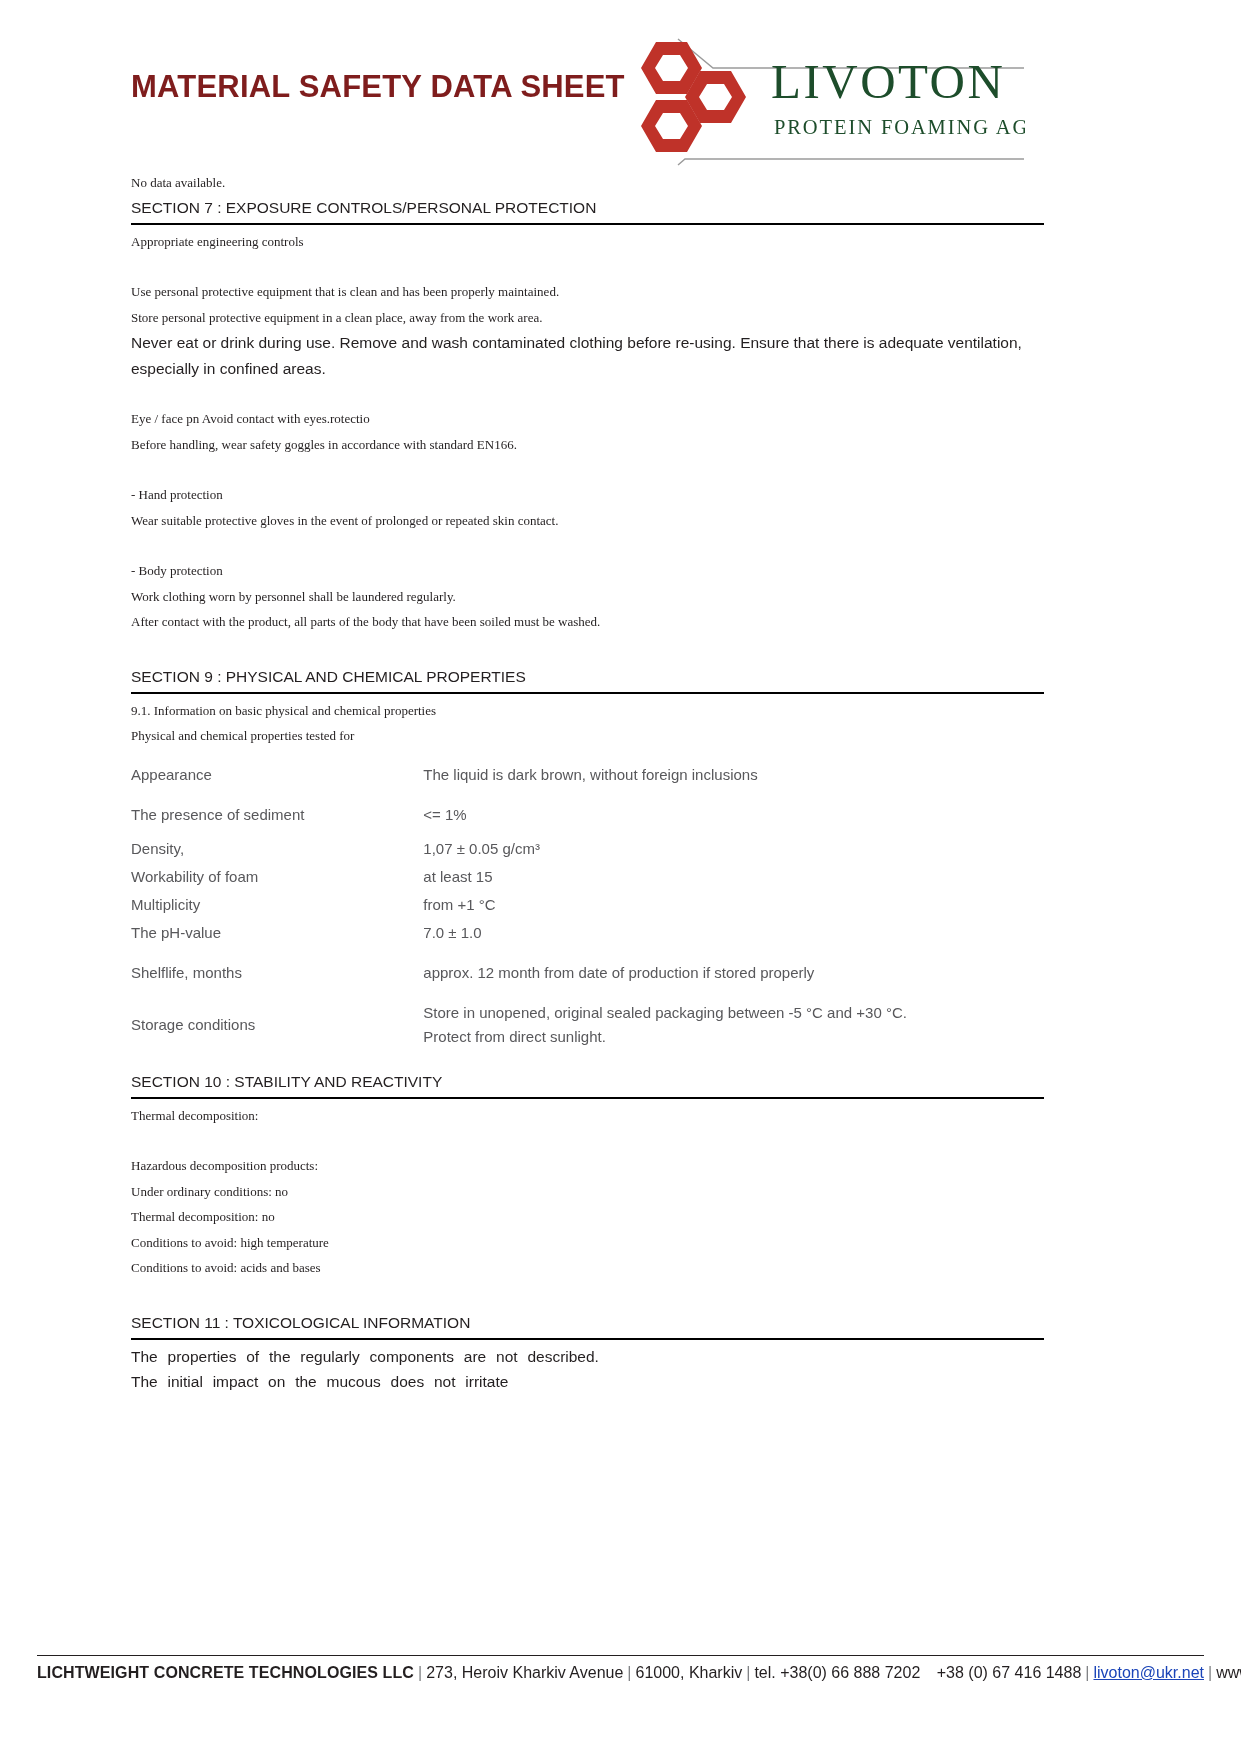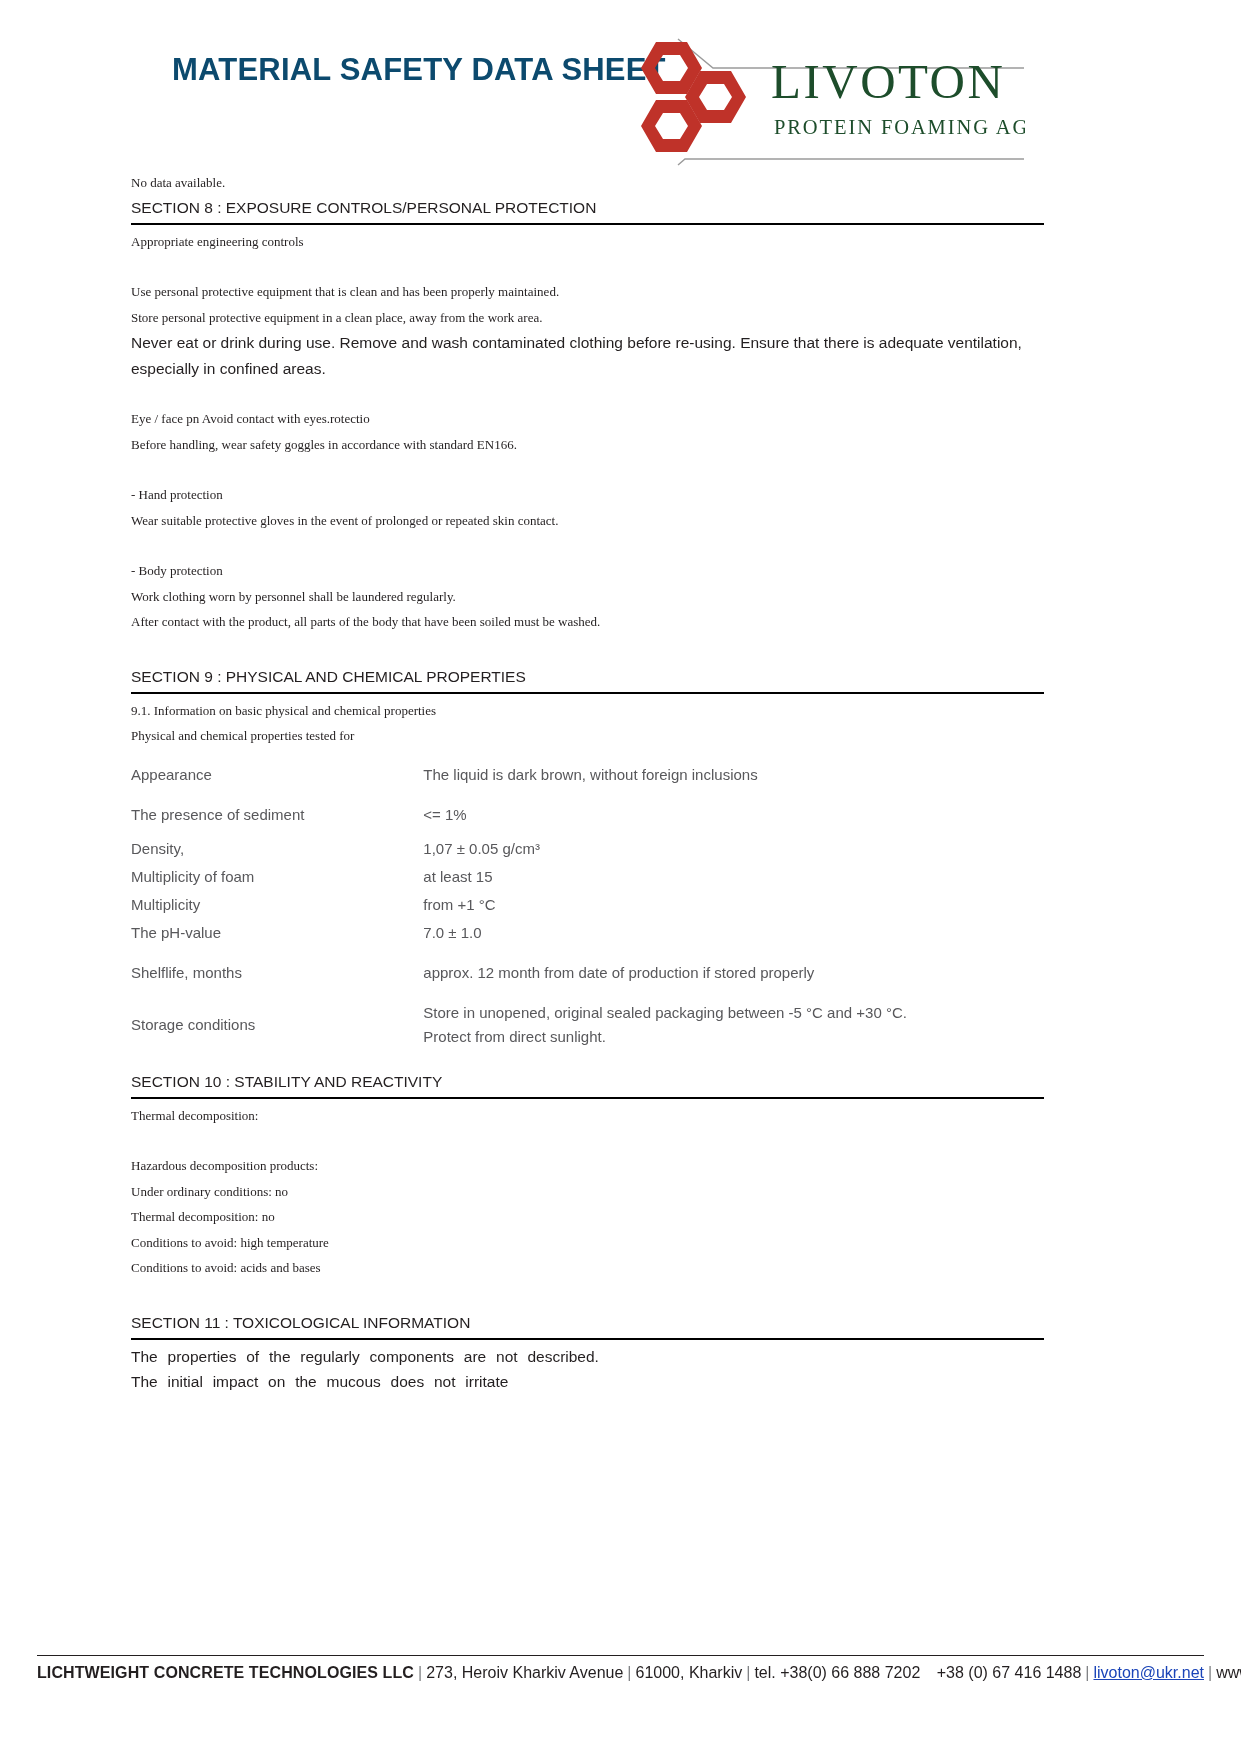--- a/index.html
+++ b/index.html
@@ -27,27 +27,26 @@
   .header {
     position: absolute;
     left: 0;
     top: 0;
     width: 1241px;
     height: 170px;
   }
   .doc-title {
     position: absolute;
     left: 131px;
-    top: 52px;
+    top: 69px;
     font-size: 31px;
     font-weight: bold;
     letter-spacing: 0.2px;
-    color: #0c4a6e;
+    color: #7f1d1d;
     white-space: nowrap;
-    margin-left: 41px;
   }
 
   
   .logo {
     position: absolute;
     left: 625px;
     top: 28px;
     width: 400px;
     height: 142px;
   }
@@ -182,21 +181,21 @@
         <text x="146" y="70" font-family="'Liberation Serif', serif" font-size="49" letter-spacing="2.5" fill="#1d4d2b" id="logo-brand">LIVOTON</text>
         <text x="149" y="106" font-family="'Liberation Serif', serif" font-size="20.5" letter-spacing="1.9" fill="#1d4d2b" id="logo-tagline">PROTEIN FOAMING AGENT</text>
       </svg>
     </div>
   </div>
 
   <div class="content">
 
     <div class="line">No data available.</div>
 
-    <div class="section-head">SECTION 8 : EXPOSURE CONTROLS/PERSONAL PROTECTION</div>
+    <div class="section-head">SECTION 7 : EXPOSURE CONTROLS/PERSONAL PROTECTION</div>
     <hr class="rule">
     <div class="line">Appropriate engineering controls</div>
 
     <div class="gap-md"></div>
 
     <div class="line">Use personal protective equipment that is clean and has been properly maintained.</div>
     <div class="line">Store personal protective equipment in a clean place, away from the work area.</div>
     <div class="para">Never eat or drink during use. Remove and wash contaminated clothing before re-using. Ensure that there is adequate ventilation, especially in confined areas.</div>
 
     <div class="gap-md"></div>
@@ -230,21 +229,21 @@
         </tr>
         <tr>
           <td class="k">The presence of sediment</td>
           <td class="v">&lt;= 1%</td>
         </tr>
         <tr class="tall2">
           <td class="k">Density,</td>
           <td class="v">1,07 ± 0.05 g/cm³</td>
         </tr>
         <tr class="tall2">
-          <td class="k">Multiplicity of foam</td>
+          <td class="k">Workability of foam</td>
           <td class="v">at least 15</td>
         </tr>
         <tr class="tall2">
           <td class="k">Multiplicity</td>
           <td class="v">from +1 °C</td>
         </tr>
         <tr class="tall">
           <td class="k">The pH-value</td>
           <td class="v">7.0 ± 1.0</td>
         </tr>

